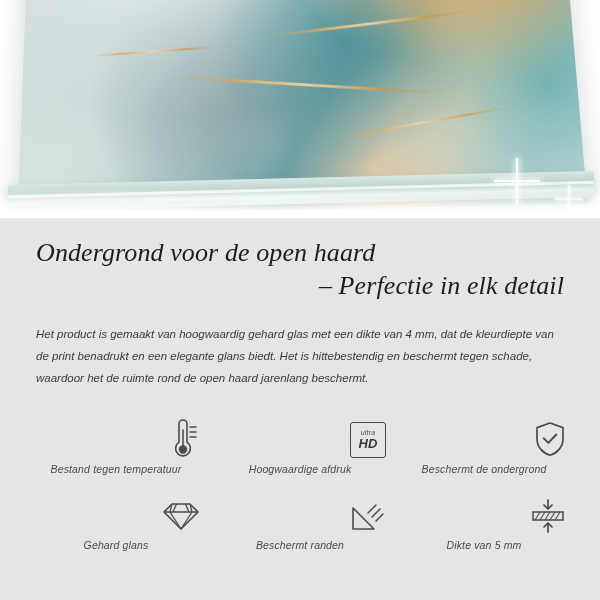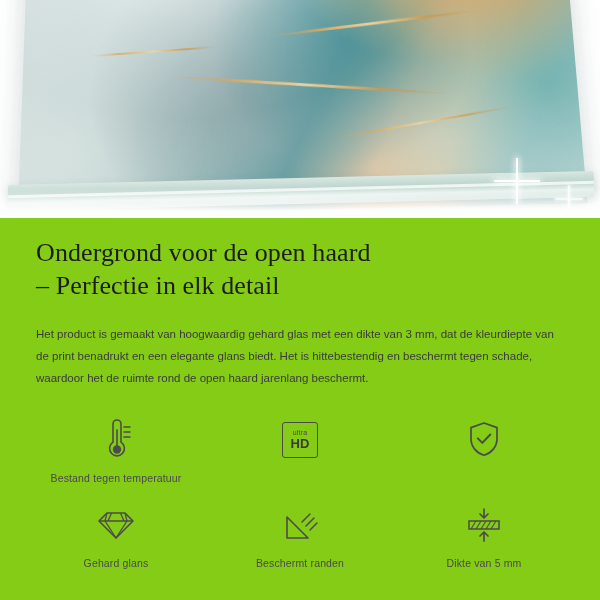--- a/index.html
+++ b/index.html
@@ -10,22 +10,23 @@
     width: 600px;
     height: 600px;
     background: #ffffff;
     font-family: "Liberation Sans", sans-serif;
     overflow: hidden;
   }
   .page {
     position: relative;
     width: 600px;
     height: 600px;
-    background: #84cc16;
+    background: #e5e5e5;
     overflow: hidden;
+    font-style: italic;
   }
 
   
   .hero {
     position: relative;
     width: 600px;
     height: 218px;
     overflow: hidden;
     background: #ffffff;
   }
@@ -128,21 +129,21 @@
   }
   .headline {
     font-family: "Liberation Serif", serif;
     font-size: 26px;
     line-height: 1.28;
     color: #1c1c1c;
     font-weight: 400;
     margin: 0 0 20px 0;
     letter-spacing: 0.1px;
   }
-  .headline .l2 { display: block; }
+  .headline .l2 { display: block; text-align: right; }
   .body-copy {
     font-size: 11.5px;
     line-height: 1.92;
     color: #3b3b3b;
     margin: 0;
     max-width: 530px;
   }
 
   
   .features {
@@ -153,24 +154,24 @@
     grid-row-gap: 14px;
   }
   .feature {
     text-align: center;
     padding: 4px 6px 0 6px;
   }
   .feature-icon {
     height: 46px;
     display: flex;
     align-items: center;
-    justify-content: center;
+    justify-content: flex-end;
   }
   .feature-label {
-    margin-top: 9px;
+    margin-top: 0;
     font-size: 10.5px;
     color: #4a4a4a;
     letter-spacing: 0.15px;
   }
   .ultrahd {
     width: 34px;
     height: 34px;
     border: 1.6px solid #4b4b4b;
     border-radius: 3px;
     display: flex;
@@ -212,21 +213,21 @@
       <div class="sparkle s2"></div>
       <div class="hero-fade"></div>
     </div>
   </div>
 
   <div class="content">
     <h1 class="headline">
       <span class="l1">Ondergrond voor de open haard</span>
       <span class="l2">– Perfectie in elk detail</span>
     </h1>
-    <p class="body-copy">Het product is gemaakt van hoogwaardig gehard glas met een dikte van 3 mm, dat de kleurdiepte van de print benadrukt en een elegante glans biedt. Het is hittebestendig en beschermt tegen schade, waardoor het de ruimte rond de open haard jarenlang beschermt.</p>
+    <p class="body-copy">Het product is gemaakt van hoogwaardig gehard glas met een dikte van 4 mm, dat de kleurdiepte van de print benadrukt en een elegante glans biedt. Het is hittebestendig en beschermt tegen schade, waardoor het de ruimte rond de open haard jarenlang beschermt.</p>
   </div>
 
   <div class="features">
 
     <div class="feature">
       <div class="feature-icon">
         <svg width="40" height="44" viewBox="0 0 40 44" fill="none" aria-hidden="true">
           <path d="M17 6a4 4 0 0 1 8 0v18.2a7.4 7.4 0 1 1-8 0V6z" stroke="#4b4b4b" stroke-width="1.6" fill="none"></path>
           <path d="M21 12v16" stroke="#4b4b4b" stroke-width="1.6" stroke-linecap="round"></path>
           <circle cx="21" cy="31.5" r="4.2" fill="#4b4b4b"></circle>
@@ -236,29 +237,31 @@
       <div class="feature-label">Bestand tegen temperatuur</div>
     </div>
 
     <div class="feature">
       <div class="feature-icon">
         <div class="ultrahd">
           <span class="u">ultra</span>
           <span class="hd">HD</span>
         </div>
       </div>
+      <div class="feature-label">Hoogwaardige afdruk</div>
     </div>
 
     <div class="feature">
       <div class="feature-icon">
         <svg width="40" height="44" viewBox="0 0 40 44" fill="none" aria-hidden="true">
           <path d="M20 5l13 4.6v11.1c0 8-5.4 14.2-13 16.6-7.6-2.4-13-8.6-13-16.6V9.6L20 5z" stroke="#4b4b4b" stroke-width="1.7" fill="none" stroke-linejoin="round"></path>
           <path d="M13.8 20.4l4.5 4.5 8-8.4" stroke="#4b4b4b" stroke-width="2" stroke-linecap="round" stroke-linejoin="round" fill="none"></path>
         </svg>
       </div>
+      <div class="feature-label">Beschermt de ondergrond</div>
     </div>
 
     <div class="feature">
       <div class="feature-icon">
         <svg width="42" height="40" viewBox="0 0 42 40" fill="none" aria-hidden="true">
           <path d="M12 8h18l8 8-17 17L4 16l8-8z" stroke="#4b4b4b" stroke-width="1.6" fill="none" stroke-linejoin="round"></path>
           <path d="M4 16h34M12 8l-2 8 11 17M30 8l2 8-11 17M16.5 8L13 16M25.5 8L29 16" stroke="#4b4b4b" stroke-width="1.3" fill="none" stroke-linejoin="round"></path>
         </svg>
       </div>
       <div class="feature-label">Gehard glans</div>

